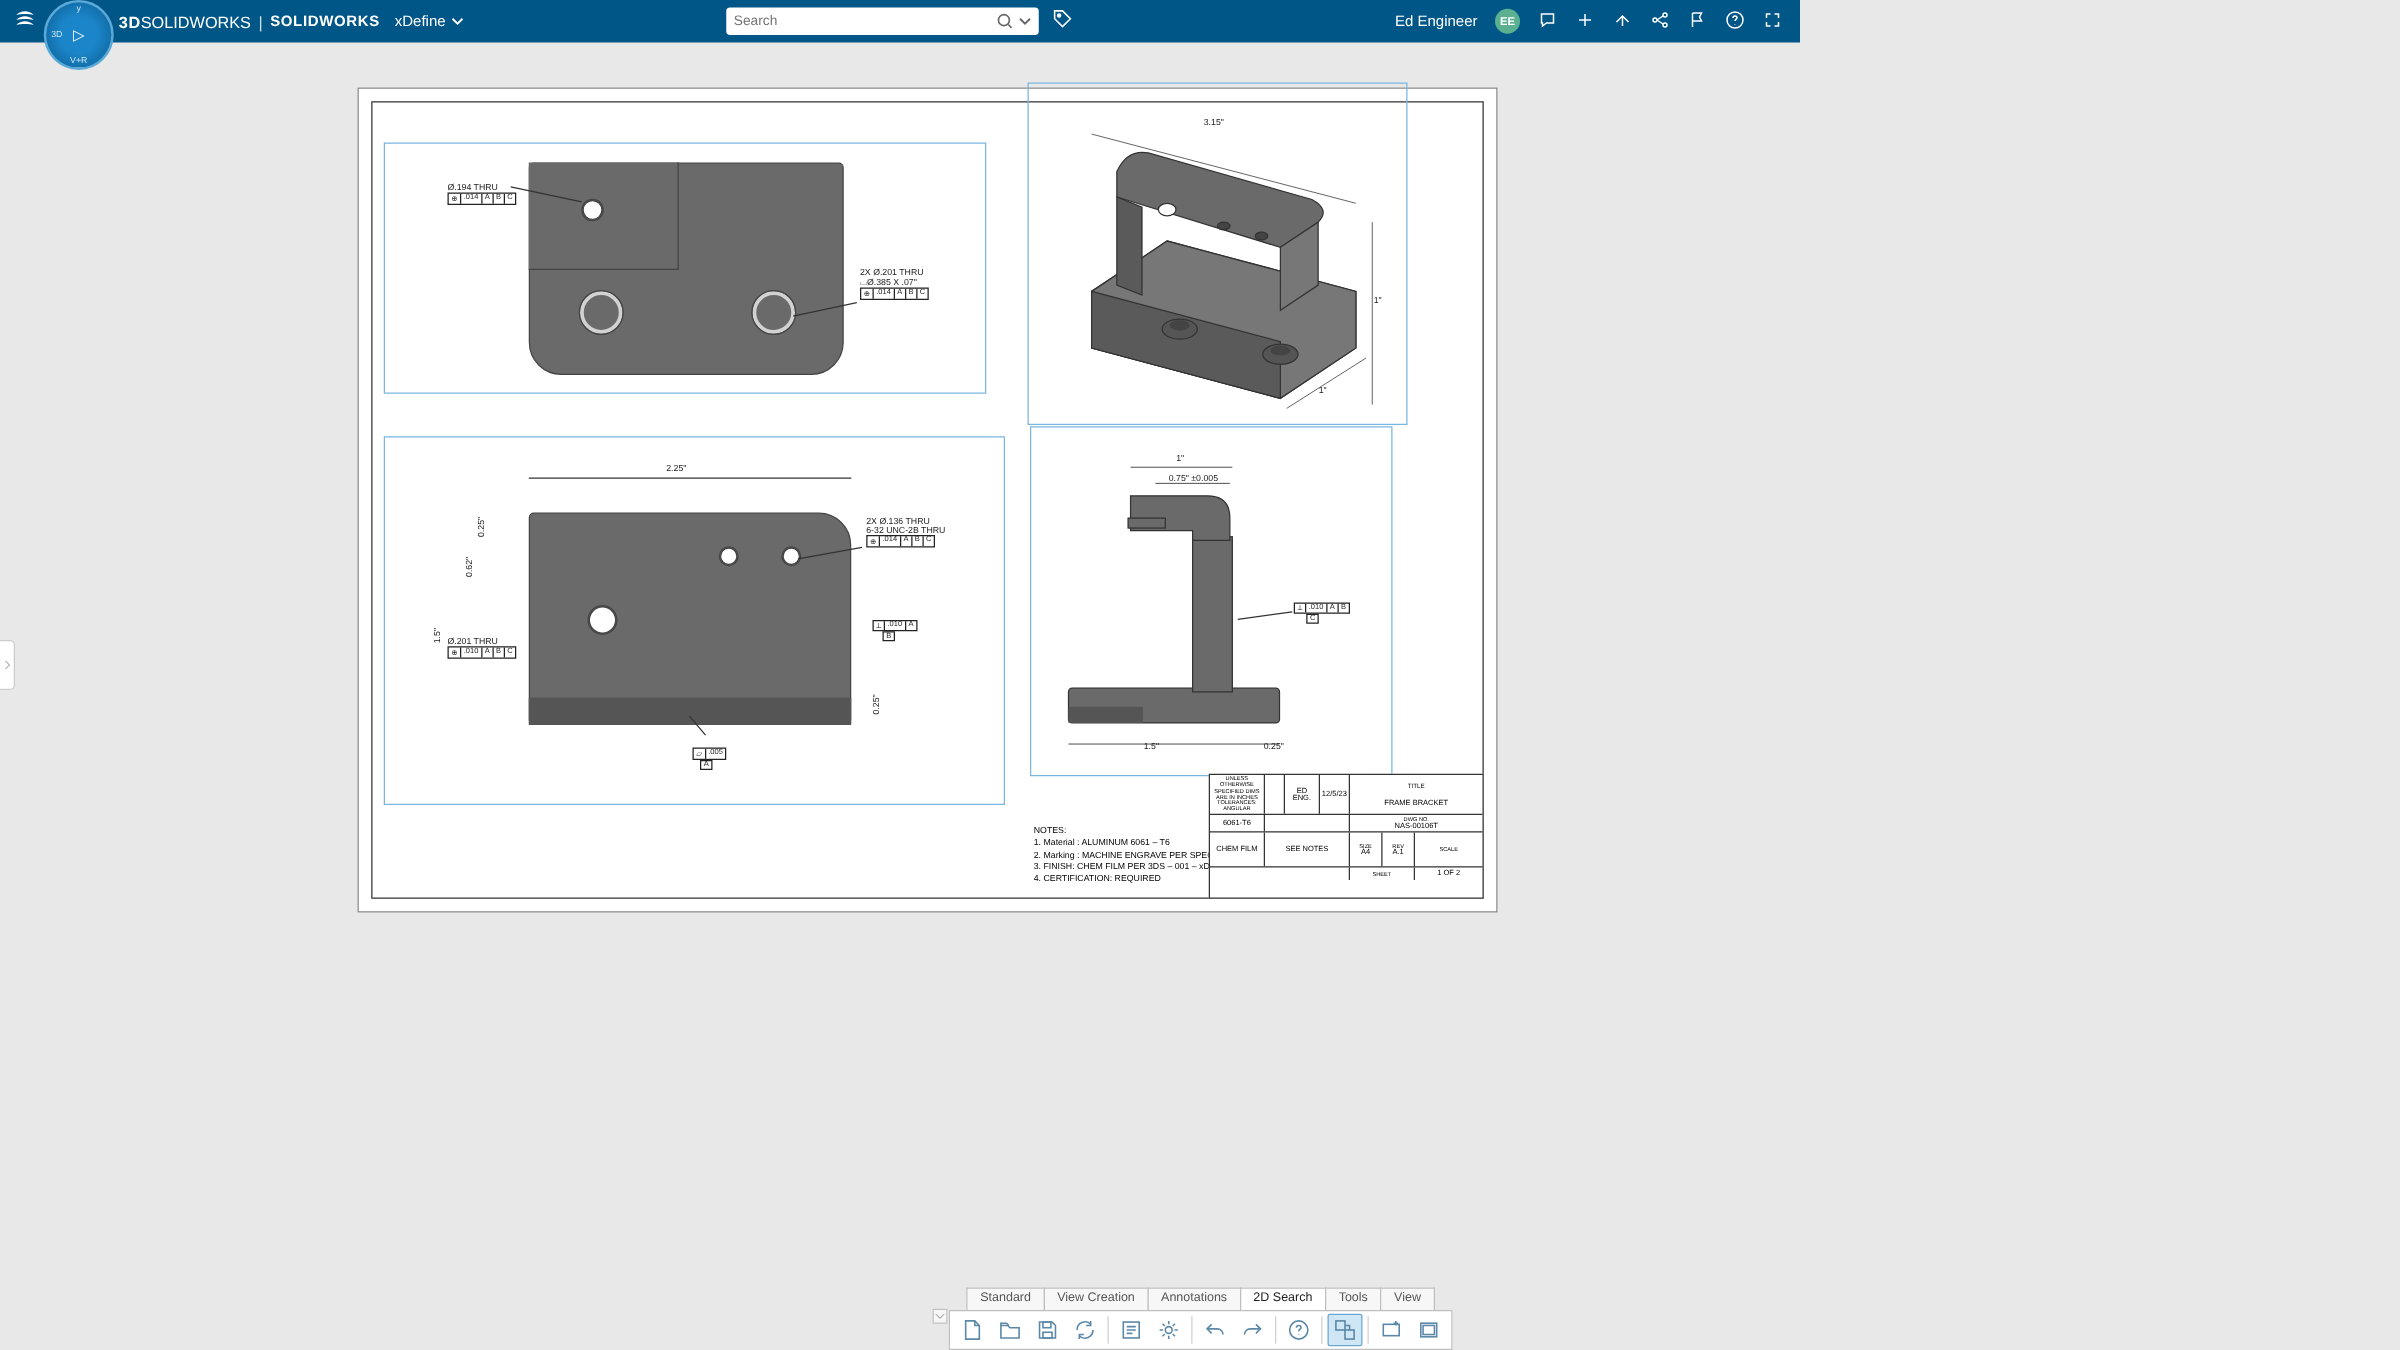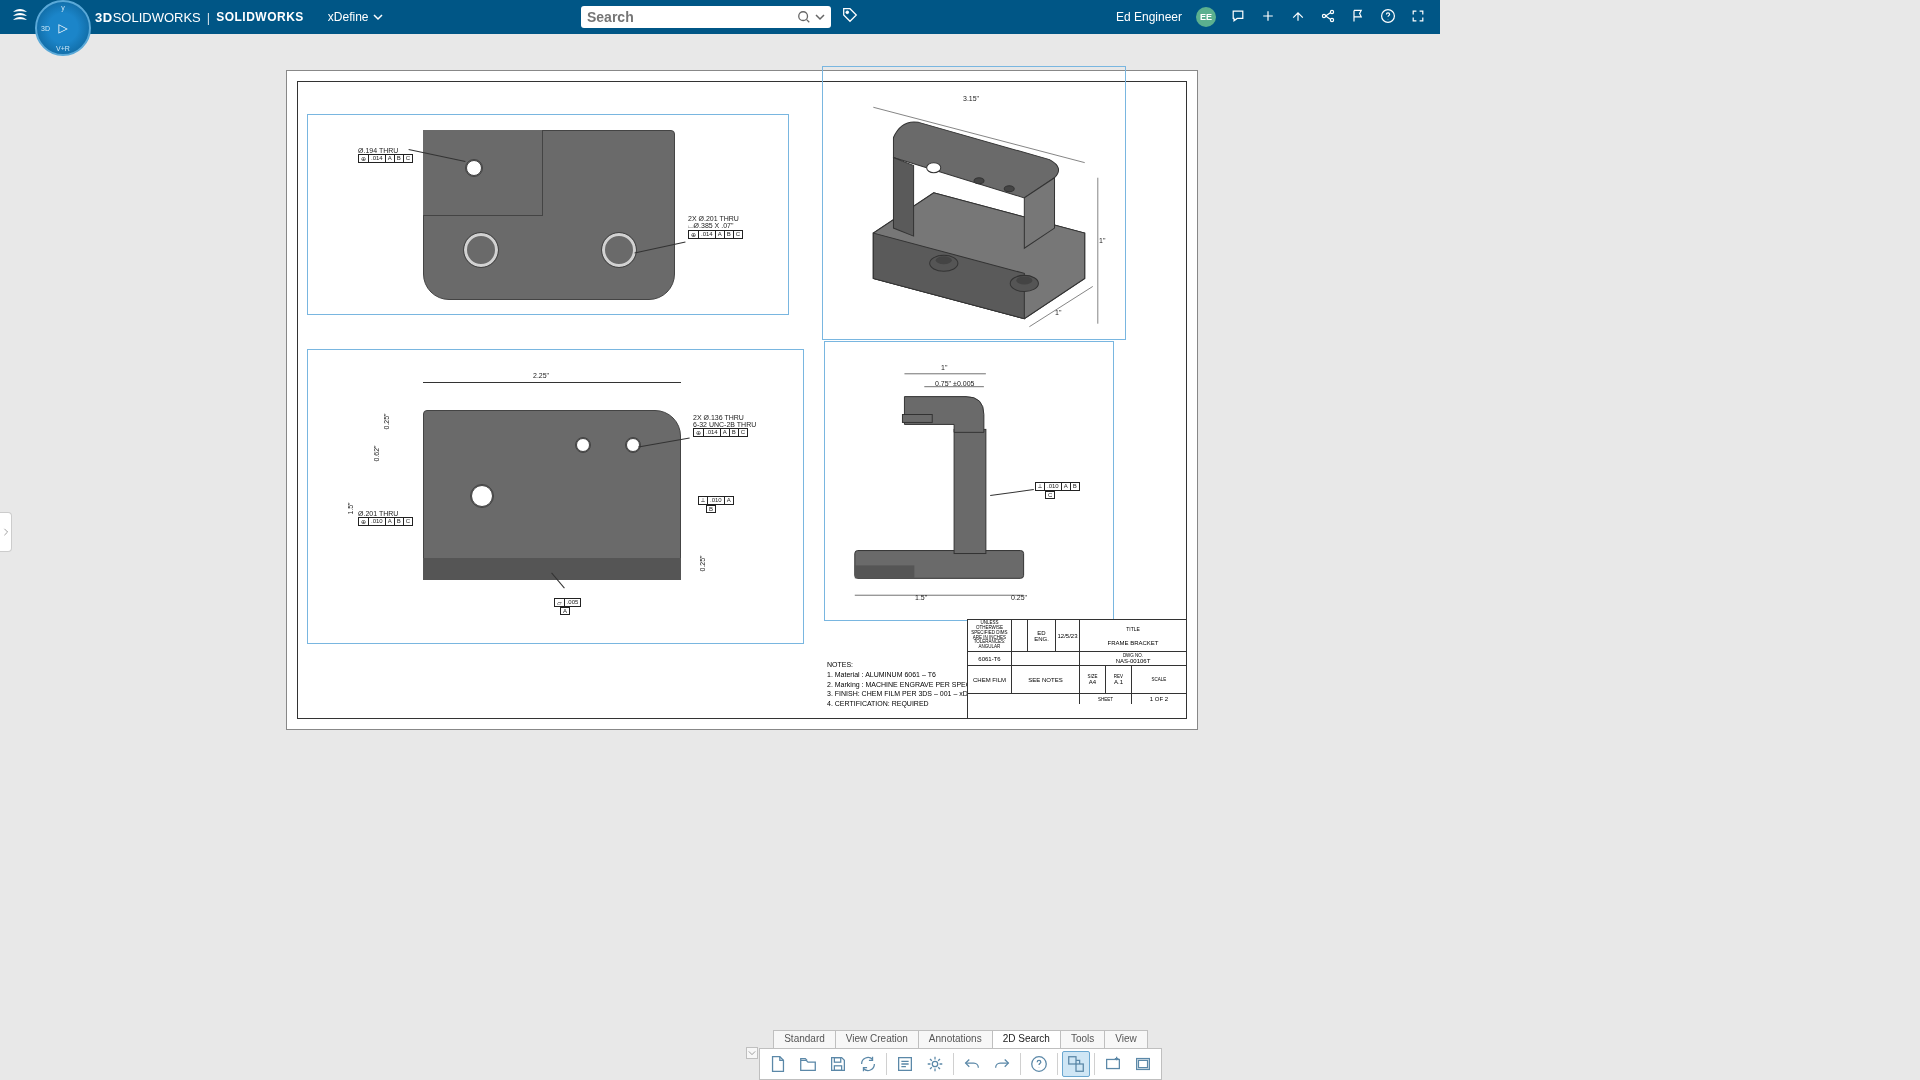--- a/index.html
+++ b/index.html
@@ -4,26 +4,26 @@
 <style>
 * { margin:0; padding:0; box-sizing:border-box; font-family:Arial,Helvetica,sans-serif; }
 html,body { width:1440px; height:810px; background:#e8e8e8; overflow:hidden; }
 
 
 .topbar { height:34px; background:#005686; color:#fff; display:flex; align-items:center; position:relative; z-index:10; }
 .brand { display:flex; align-items:center; margin-left:95px; font-size:13px; }
 .brand b { font-weight:700; letter-spacing:.5px; }
 .brand .pipe { margin:0 6px; opacity:.8; }
 .brand .sw { font-weight:600; font-size:12px; letter-spacing:.5px; }
-.app-switch { margin-left:24px; font-size:12px; cursor:pointer; display:flex; align-items:center; gap:4px;text-align:right; }
+.app-switch { margin-left:12px; font-size:12px; cursor:pointer; display:flex; align-items:center; gap:4px;text-align:right; }
 .app-switch svg { width:10px; height:10px; }
 
 .search-wrap { position:absolute; left:50%; transform:translateX(-50%); display:flex; align-items:center; gap:10px; }
 .search { width:250px; height:22px; background:#fff; border-radius:3px; display:flex; align-items:center; padding:0 6px; }
-.search input { flex:1; border:none; outline:none; font-size:14px; color:#555;font-weight:bold; }
+.search input { flex:1; border:none; outline:none; font-size:11px; color:#555; }
 .search .mag { width:14px; height:14px; fill:#666; }
 .search .dd { width:10px; height:10px; fill:#666; margin-left:4px; }
 .tag-ico svg { width:18px; height:18px; fill:#fff; stroke:#fff; }
 
 .user-area { margin-left:auto; display:flex; align-items:center; gap:14px; padding-right:14px; font-size:12px; }
 .avatar { width:20px; height:20px; border-radius:50%; background:#5bb08f; display:flex; align-items:center; justify-content:center; font-size:9px; font-weight:700; }
 .tb-ico svg { width:16px; height:16px; fill:none; stroke:#fff; stroke-width:1.5; }
 
 
 .compass { position:absolute; left:35px; top:0; width:56px; height:56px; z-index:20; }

